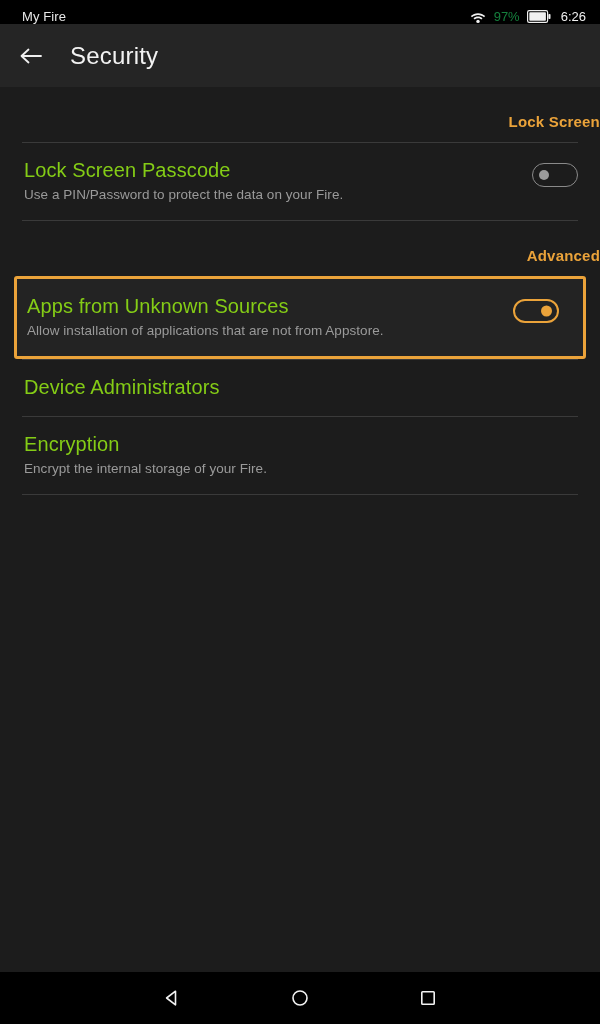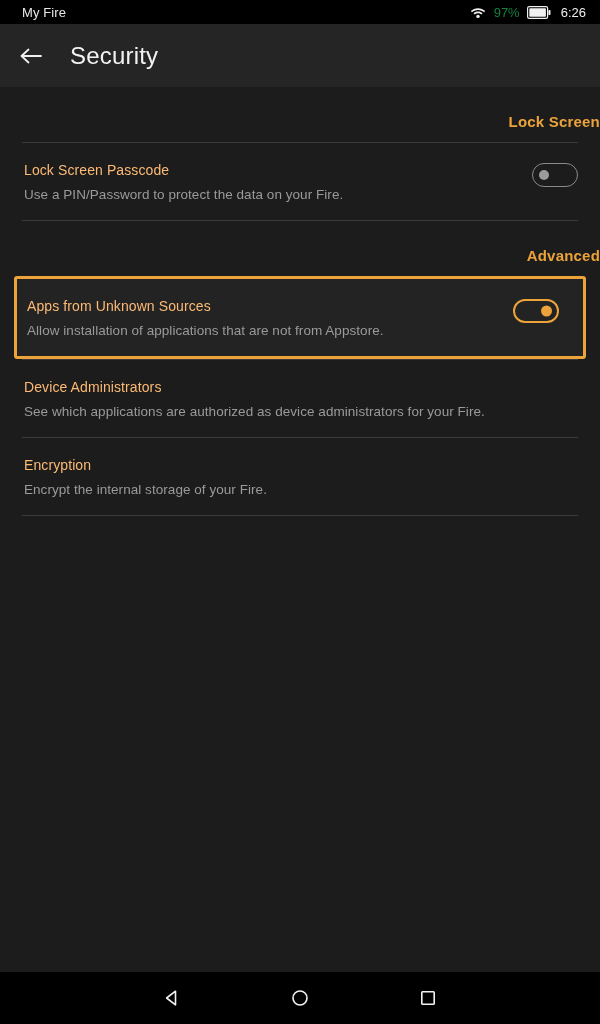--- a/index.html
+++ b/index.html
@@ -19,21 +19,21 @@
     background: #1c1c1c;
     display: flex;
     flex-direction: column;
   }
 
   
   .status-bar {
     height: 24px;
     background: #000000;
     display: flex;
-    align-items: center;
+    align-items: flex-end;
     justify-content: space-between;
     padding: 0 14px 0 22px;
     flex: 0 0 24px;
   }
   .status-left {
     color: #e8e8e8;
     font-size: 13px;
     letter-spacing: 0.1px;
   }
   .status-right {
@@ -107,22 +107,22 @@
     align-items: flex-start;
     padding: 16px 22px 16px 24px;
     min-height: 56px;
     cursor: pointer;
   }
   .row-texts {
     flex: 1 1 auto;
     padding-right: 14px;
   }
   .row-title {
-    color: #fdba74;
-    font-size: 14px;
+    color: #84cc16;
+    font-size: 20px;
     font-weight: 400;
     line-height: 22px;
     letter-spacing: 0.1px;
   }
   .row-sub {
     color: #9a9a9a;
     font-size: 13.5px;
     line-height: 19px;
     margin-top: 4px;
     letter-spacing: 0.05px;
@@ -277,21 +277,20 @@
         </div>
       </div>
     </div>
 
 
     <div class="divider"></div>
 
     <div class="row">
       <div class="row-texts">
         <div class="row-title">Device Administrators</div>
-        <div class="row-sub">See which applications are authorized as device administrators for your Fire.</div>
       </div>
     </div>
 
     <div class="divider"></div>
 
     <div class="row">
       <div class="row-texts">
         <div class="row-title">Encryption</div>
         <div class="row-sub">Encrypt the internal storage of your Fire.</div>
       </div>

